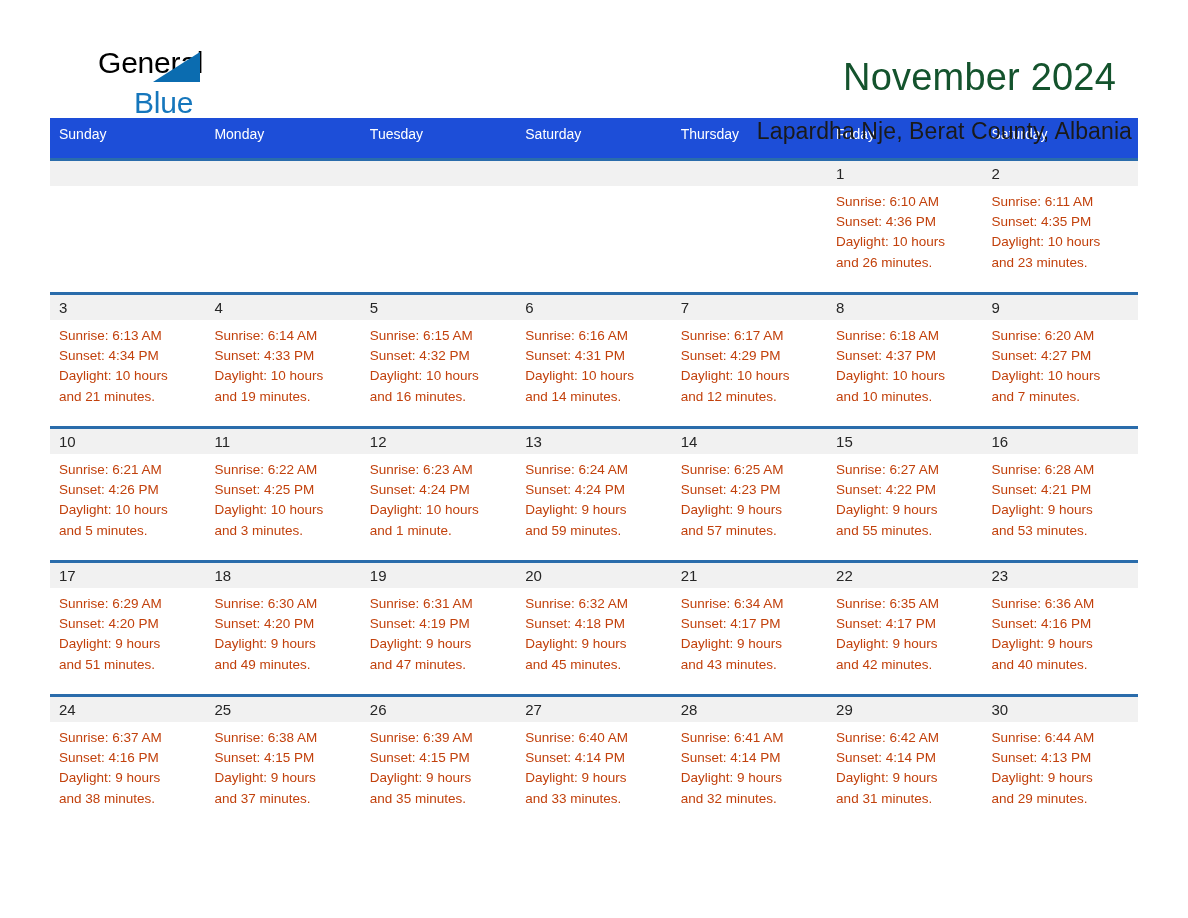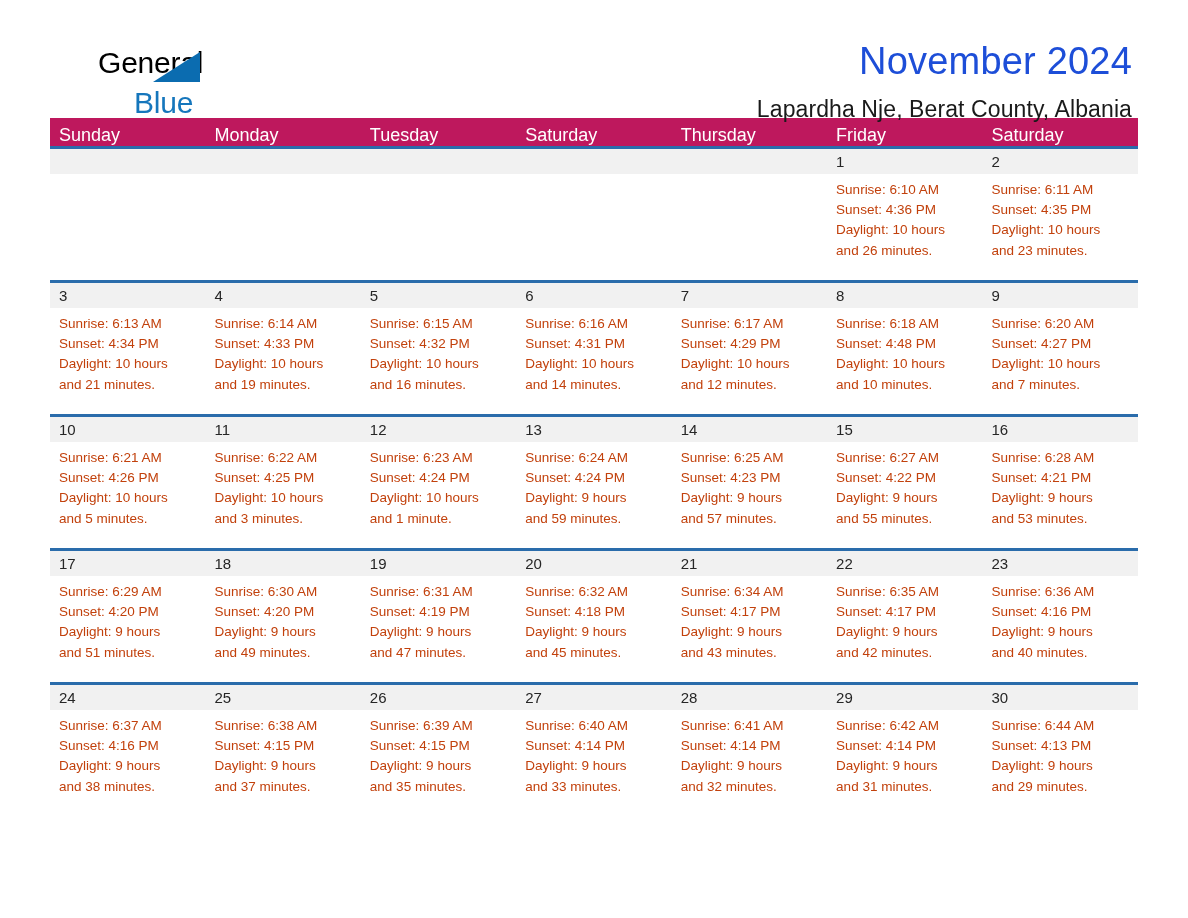--- a/index.html
+++ b/index.html
@@ -66,23 +66,23 @@
     letter-spacing: -0.2px;
     margin-top: 12px;
   }
   .title-block {
     text-align: right;
     padding-right: 6px;
   }
   .cal-title {
     font-size: 38px;
     font-weight: normal;
-    color: #1d4ed8;
+    color: #14532d;
     line-height: 46px;
-    margin: 0;
+    margin: 16px;
     letter-spacing: 0.2px;
   }
   .cal-subtitle {
     font-size: 23px;
     font-weight: normal;
     color: #1a1a1a;
     line-height: 30px;
     margin: 10px 0 0 0;
     letter-spacing: 0.1px;
   }
@@ -90,26 +90,26 @@
   
   .calendar {
     width: 1088px;
     border-collapse: collapse;
     table-layout: fixed;
     margin-top: 8px;
   }
   .calendar col { width: 155.43px; }
 
   thead th {
-    background: #be185d;
+    background: #1d4ed8;
     color: #ffffff;
-    font-size: 18px;
+    font-size: 14px;
     font-weight: normal;
     text-align: left;
-    padding: 7px 0 0 9px;
+    padding: 7px 0 16px 9px;
     height: 17px;
     border: none;
   }
 
   tbody td {
     vertical-align: top;
     padding: 0;
     border-top: 3px solid #2a6cab;
     background: #ffffff;
     height: 131px;
@@ -285,21 +285,21 @@
                 <div>Daylight: 10 hours</div>
                 <div class="daylight-line2">and 12 minutes.</div>
               </div>
             </div>
           </td>
           <td>
             <div class="cell">
               <div class="daynum-strip">8</div>
               <div class="cell-info">
                 <div>Sunrise: 6:18 AM</div>
-                <div>Sunset: 4:48 PM</div>
+                <div>Sunset: 4:37 PM</div>
                 <div>Daylight: 10 hours</div>
                 <div class="daylight-line2">and 10 minutes.</div>
               </div>
             </div>
           </td>
           <td>
             <div class="cell">
               <div class="daynum-strip">9</div>
               <div class="cell-info">
                 <div>Sunrise: 6:20 AM</div>

